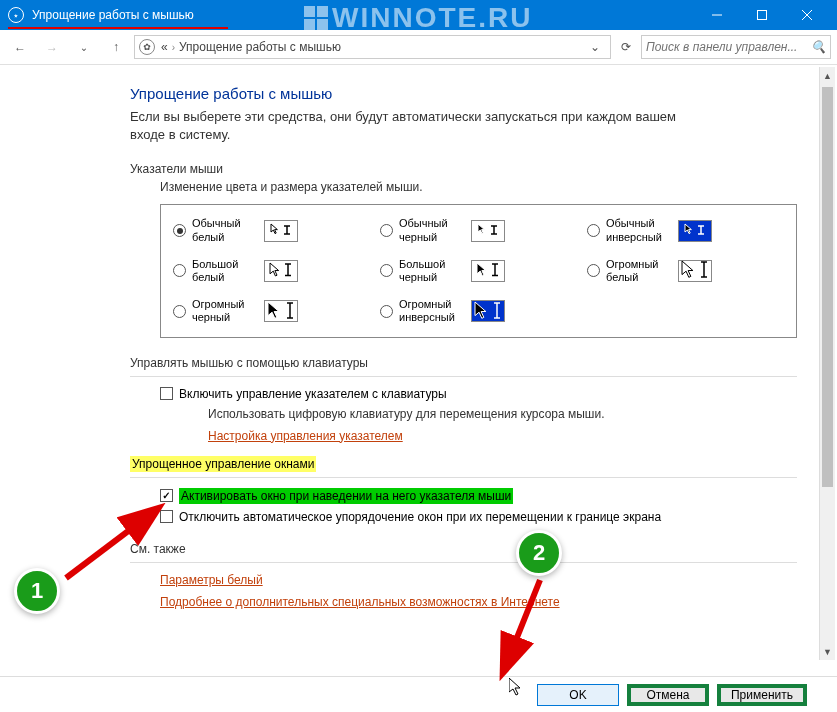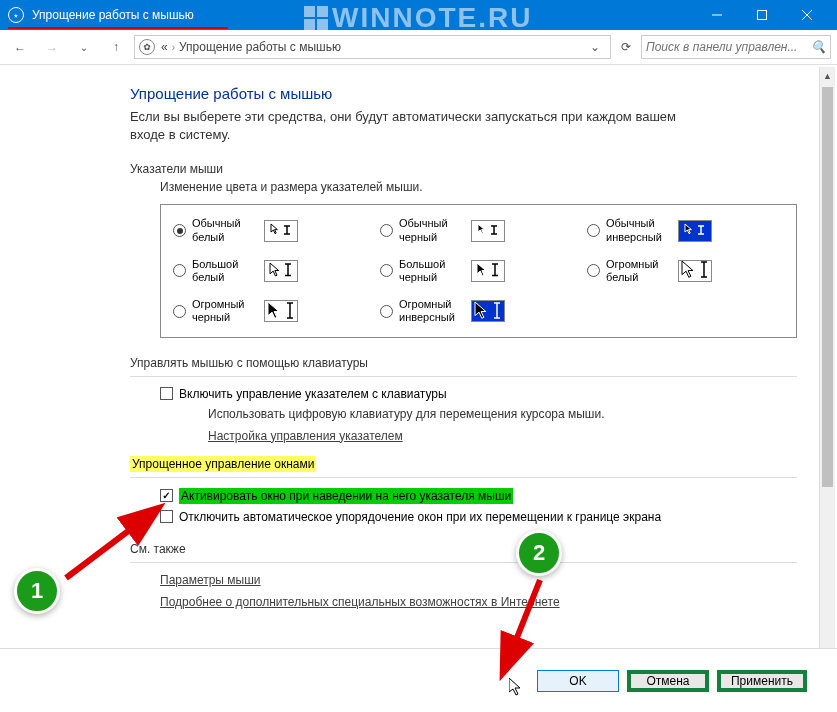--- a/index.html
+++ b/index.html
@@ -46,26 +46,26 @@
   .radio { width:13px; height:13px; border:1px solid #555; border-radius:50%; display:flex; align-items:center; justify-content:center; flex-shrink:0;}
   .radio.checked::after { content:""; width:6px; height:6px; background:#333; border-radius:50%;}
   .p-label { width:66px; font-size:11px; line-height:1.2;}
   .p-swatch { width:34px; height:22px; border:1px solid #888; display:flex; align-items:center; justify-content:center; gap:0; background:#fff; font-size:12px;}
   .p-swatch.inv { background:#0033cc; color:#fff;}
   
   .chk-row { display:flex; align-items:center; gap:6px; margin:6px 0; }
   .chk { width:13px; height:13px; border:1px solid #555; background:#fff; display:flex; align-items:center; justify-content:center; font-size:10px; flex-shrink:0;}
   .chk.checked::after { content:"✓"; color:#000; font-weight:bold;}
   .desc-indent { margin-left:48px; font-size:12px; color:#333; margin-top:4px; margin-bottom:8px;}
-  .link { color:#404040; text-decoration:underline; cursor:pointer; font-size:12px;}
+  .link { color:#c2410c; text-decoration:underline; cursor:pointer; font-size:12px;}
   
   .hl-yellow { background:#ffff66; padding:1px 2px;}
   .hl-green { background:#00cc00; padding:1px 2px; color:#000;}
   
-  .footer { position:absolute; left:0; right:0; bottom:0; height:64px; border-top:1px solid #ddd; display:flex; justify-content:flex-end; align-items:center; padding:0 30px 0 0; gap:8px; background:#fff;}
+  .footer { position:absolute; left:0; right:0; bottom:0; height:36px; border-top:1px solid #ddd; display:flex; justify-content:flex-end; align-items:center; padding:0 30px 0 0; gap:8px; background:#fff;}
   .btn { min-width:82px; height:22px; border:4px solid #15803d; background:#e8e8e8; font-size:12px; display:flex; align-items:center; justify-content:center; padding:0 10px;}
   .btn.default { border:1px solid #0078d7; background:#e5f1fb;}
   
   .step-badge { position:absolute; width:46px; height:46px; background:#1a9c1a; border:3px solid #fff; border-radius:50%; color:#fff; font-size:22px; font-weight:bold; display:flex; align-items:center; justify-content:center; box-shadow:0 2px 6px rgba(0,0,0,0.3); z-index:10;}
   .arrow-svg { position:absolute; z-index:9; pointer-events:none;}
   .cursor-svg { position:absolute; z-index:11; }
 
   hr.sep-line { border:none; border-top:1px solid #ddd; margin:6px 0 10px 0;}
 </style>
 </head>
@@ -284,21 +284,21 @@
       </div>
       <div class="chk-row">
         <span class="chk"></span>
         <span>Отключить автоматическое упорядочение окон при их перемещении к границе экрана</span>
       </div>
     </div>
 
     <div style="margin-top:18px;" class="section-label">См. также</div>
     <hr class="sep-line">
     <div class="indented" style="display:flex; flex-direction:column; gap:8px;">
-      <span class="link">Параметры мыши</span>
+      <span class="link">Параметры белый</span>
       <span class="link">Подробнее о дополнительных специальных возможностях в Интернете</span>
     </div>
   </div>
 </div>
 
 <div class="footer">
   <div class="btn default">OK</div>
   <div class="btn">Отмена</div>
   <div class="btn">Применить</div>
 </div>

